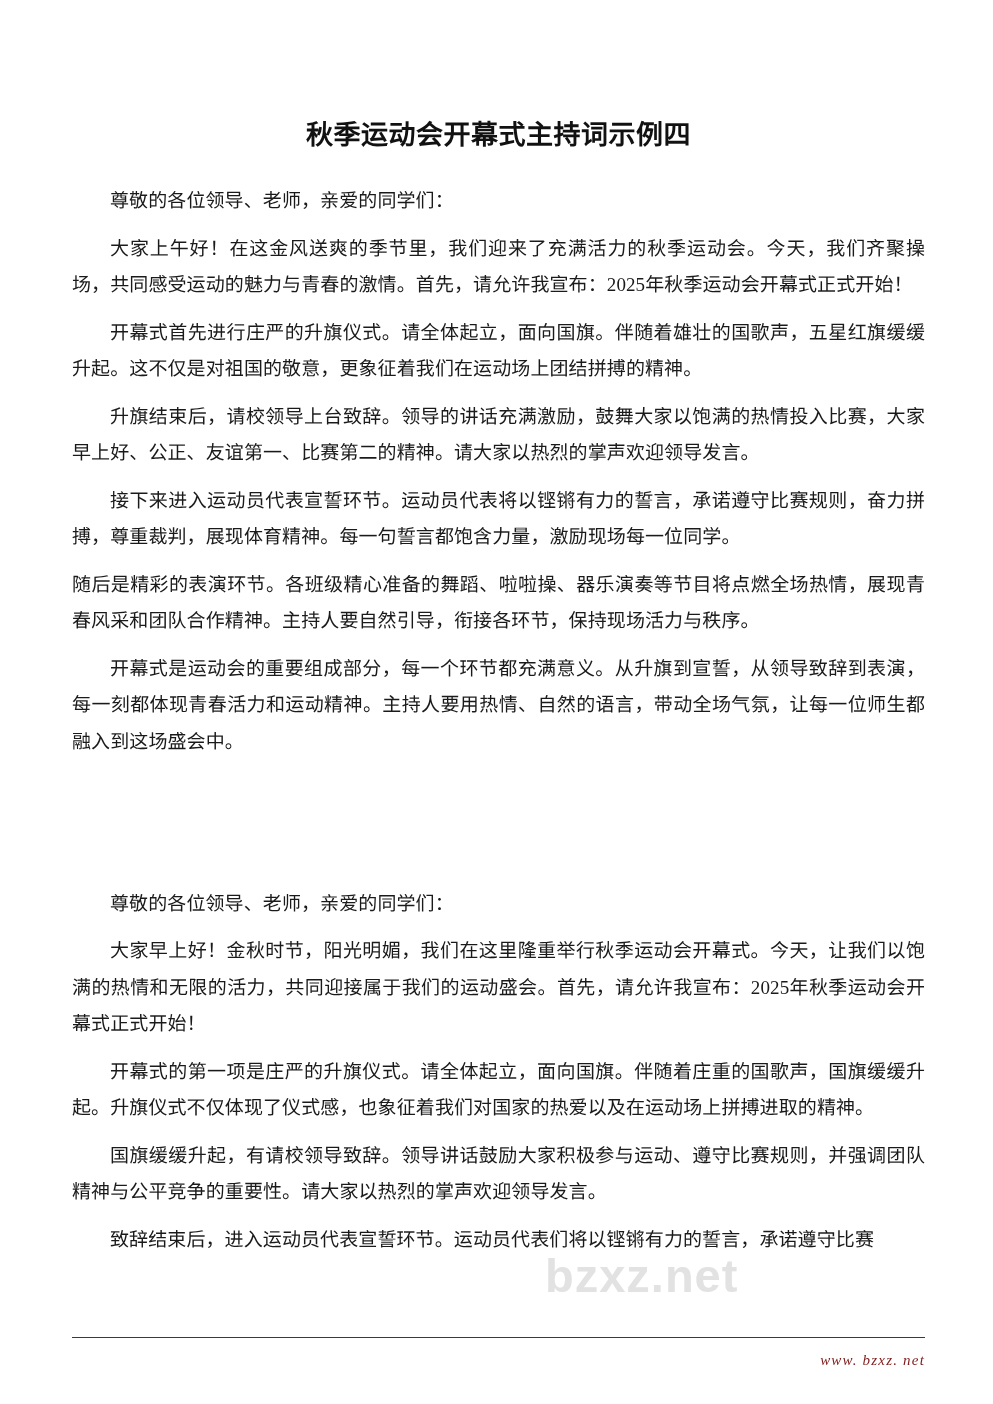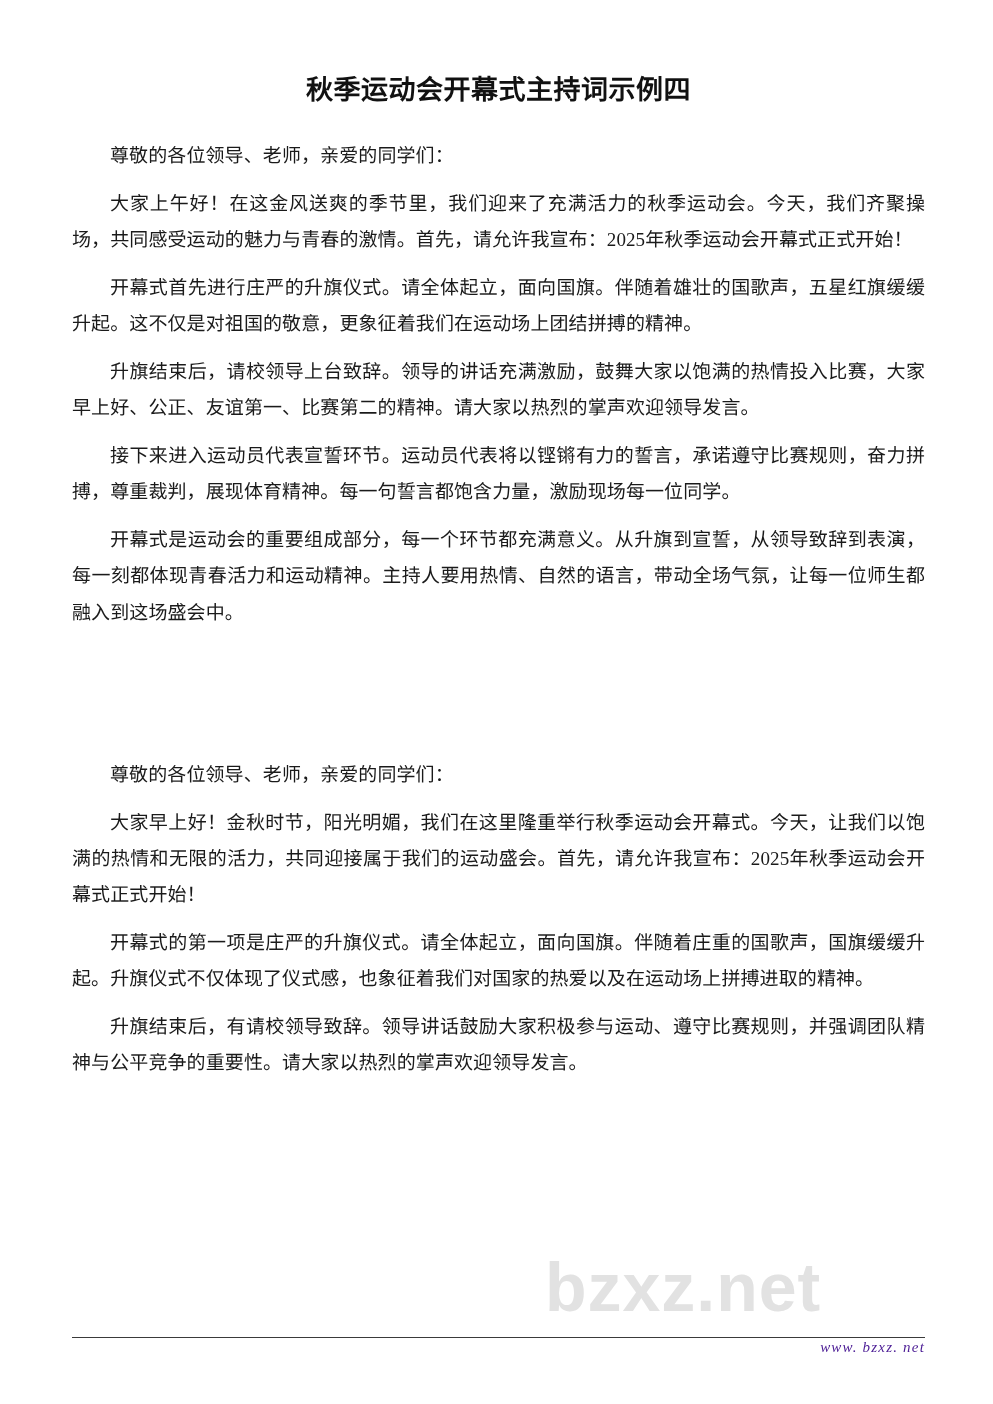--- a/index.html
+++ b/index.html
@@ -20,21 +20,21 @@
     color: #1a1a1a;
   }
 
   
   .watermark {
     position: absolute;
     left: 545px;
     top: 1248px;
     font-family: "Liberation Sans", "DejaVu Sans", sans-serif;
     font-weight: bold;
-    font-size: 68px;
+    font-size: 47px;
     letter-spacing: 1px;
     color: #e2e2e2;
     white-space: nowrap;
     user-select: none;
     pointer-events: none;
     z-index: 0;
   }
 
   
   .content {
@@ -48,21 +48,21 @@
   .doc-title {
     text-align: center;
     font-size: 27px;
     font-weight: bold;
     line-height: 1.35;
     letter-spacing: 0.5px;
     margin: 0;
     color: #111111;
   }
 
-  .title-block-1 { padding-top: 72px; }
+  .title-block-1 { padding-top: 72px; margin-top: 45px; }
   .title-block-2 { padding-top: 96px; }
 
   p.para {
     font-size: 19px;
     line-height: 1.92;
     margin: 0;
     padding: 0;
     text-indent: 2em;
     text-align: justify;
     text-justify: inter-ideograph;
@@ -84,26 +84,26 @@
     width: 853px;
     z-index: 2;
   }
   .footer-rule {
     border: 0;
     border-top: 1.6px solid #3a3a3a;
     margin: 0;
     width: 100%;
   }
   .footer-text {
-    margin-top: 1px;
+    margin-top: 14px;
     text-align: right;
     font-style: italic;
     font-size: 15px;
     letter-spacing: 1.2px;
-    color: #4c1d95;
+    color: #7f1d1d;
     font-family: "Liberation Serif", "DejaVu Serif", serif;
   }
 </style>
 </head>
 <body>
 
 <div class="page">
 
   <div class="watermark">bzxz.net</div>
 
@@ -115,35 +115,37 @@
       <p class="para salutation">尊敬的各位领导、老师，亲爱的同学们：</p>
 
       <p class="para">大家上午好！在这金风送爽的季节里，我们迎来了充满活力的秋季运动会。今天，我们齐聚操场，共同感受运动的魅力与青春的激情。首先，请允许我宣布：2025年秋季运动会开幕式正式开始！</p>
 
       <p class="para">开幕式首先进行庄严的升旗仪式。请全体起立，面向国旗。伴随着雄壮的国歌声，五星红旗缓缓升起。这不仅是对祖国的敬意，更象征着我们在运动场上团结拼搏的精神。</p>
 
       <p class="para">升旗结束后，请校领导上台致辞。领导的讲话充满激励，鼓舞大家以饱满的热情投入比赛，大家早上好、公正、友谊第一、比赛第二的精神。请大家以热烈的掌声欢迎领导发言。</p>
 
       <p class="para">接下来进入运动员代表宣誓环节。运动员代表将以铿锵有力的誓言，承诺遵守比赛规则，奋力拼搏，尊重裁判，展现体育精神。每一句誓言都饱含力量，激励现场每一位同学。</p>
 
+      <p class="para no-indent">随后是精彩的表演环节。各班级精心准备的舞蹈、啦啦操、器乐演奏等节目将点燃全场热情，展现青春风采和团队合作精神。主持人要自然引导，衔接各环节，保持现场活力与秩序。</p>
 
       <p class="para">开幕式是运动会的重要组成部分，每一个环节都充满意义。从升旗到宣誓，从领导致辞到表演，每一刻都体现青春活力和运动精神。主持人要用热情、自然的语言，带动全场气氛，让每一位师生都融入到这场盛会中。</p>
 
     </div>
 
     <div class="title-block-2">
 
       <p class="para salutation">尊敬的各位领导、老师，亲爱的同学们：</p>
 
       <p class="para">大家早上好！金秋时节，阳光明媚，我们在这里隆重举行秋季运动会开幕式。今天，让我们以饱满的热情和无限的活力，共同迎接属于我们的运动盛会。首先，请允许我宣布：2025年秋季运动会开幕式正式开始！</p>
 
       <p class="para">开幕式的第一项是庄严的升旗仪式。请全体起立，面向国旗。伴随着庄重的国歌声，国旗缓缓升起。升旗仪式不仅体现了仪式感，也象征着我们对国家的热爱以及在运动场上拼搏进取的精神。</p>
 
-      <p class="para">升旗结束后，有请校领导致辞。领导讲话鼓励大家积极参与运动、遵守比赛规则，并强调团队精神与公平竞争的重要性。请大家以热烈的掌声欢迎领导发言。</p>
+      <p class="para">国旗缓缓升起，有请校领导致辞。领导讲话鼓励大家积极参与运动、遵守比赛规则，并强调团队精神与公平竞争的重要性。请大家以热烈的掌声欢迎领导发言。</p>
 
+      <p class="para">致辞结束后，进入运动员代表宣誓环节。运动员代表们将以铿锵有力的誓言，承诺遵守比赛</p>
     </div>
 
   </div>
 
   <div class="footer">
     <hr class="footer-rule">
     <div class="footer-text">www. bzxz. net</div>
   </div>
 
 </div>

